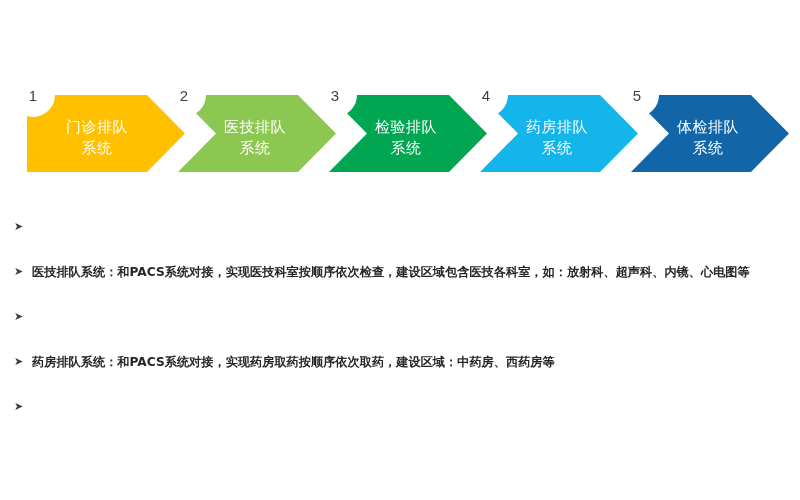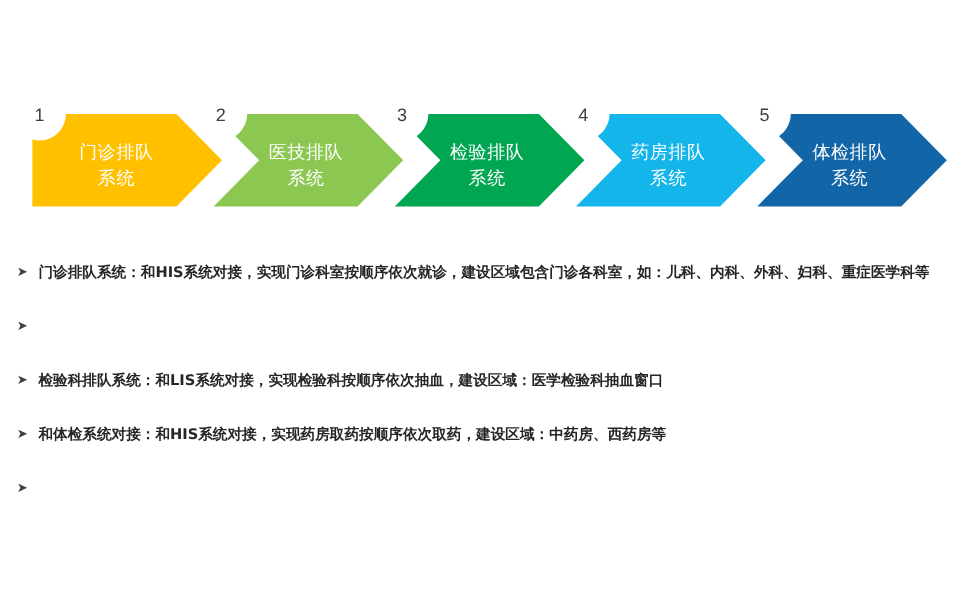--- a/index.html
+++ b/index.html
@@ -138,34 +138,33 @@
       <text class="step-label" x="708" y="149">系统</text>
       <text class="step-number" x="637" y="101">5</text>
     </g>
   </svg>
 </div>
 
 <div id="bullet-list">
 
   <div class="bullet-row">
     <span class="bullet-marker">➤</span>
-    <span class="bullet-text">门诊排队系统：和HIS系统对接，实现门诊科室按顺序依次就诊，建设区域包含门诊各科室，如：儿科、内科、外科、妇科、重症医学科等</span>
+  </div>
+
+  <div class="bullet-row">
+    <span class="bullet-marker">➤</span>
+    <span class="bullet-text">医技排队系统：和PACS系统对接，实现医技科室按顺序依次检查，建设区域包含医技各科室，如：放射科、超声科、内镜、心电图等</span>
   </div>
 
   <div class="bullet-row">
     <span class="bullet-marker">➤</span>
   </div>
 
   <div class="bullet-row">
     <span class="bullet-marker">➤</span>
-    <span class="bullet-text">检验科排队系统：和LIS系统对接，实现检验科按顺序依次抽血，建设区域：医学检验科抽血窗口</span>
-  </div>
-
-  <div class="bullet-row">
-    <span class="bullet-marker">➤</span>
-    <span class="bullet-text">和体检系统对接：和HIS系统对接，实现药房取药按顺序依次取药，建设区域：中药房、西药房等</span>
+    <span class="bullet-text">药房排队系统：和PACS系统对接，实现药房取药按顺序依次取药，建设区域：中药房、西药房等</span>
   </div>
 
   <div class="bullet-row">
     <span class="bullet-marker">➤</span>
   </div>
 
 </div>
 
 </body></html>

